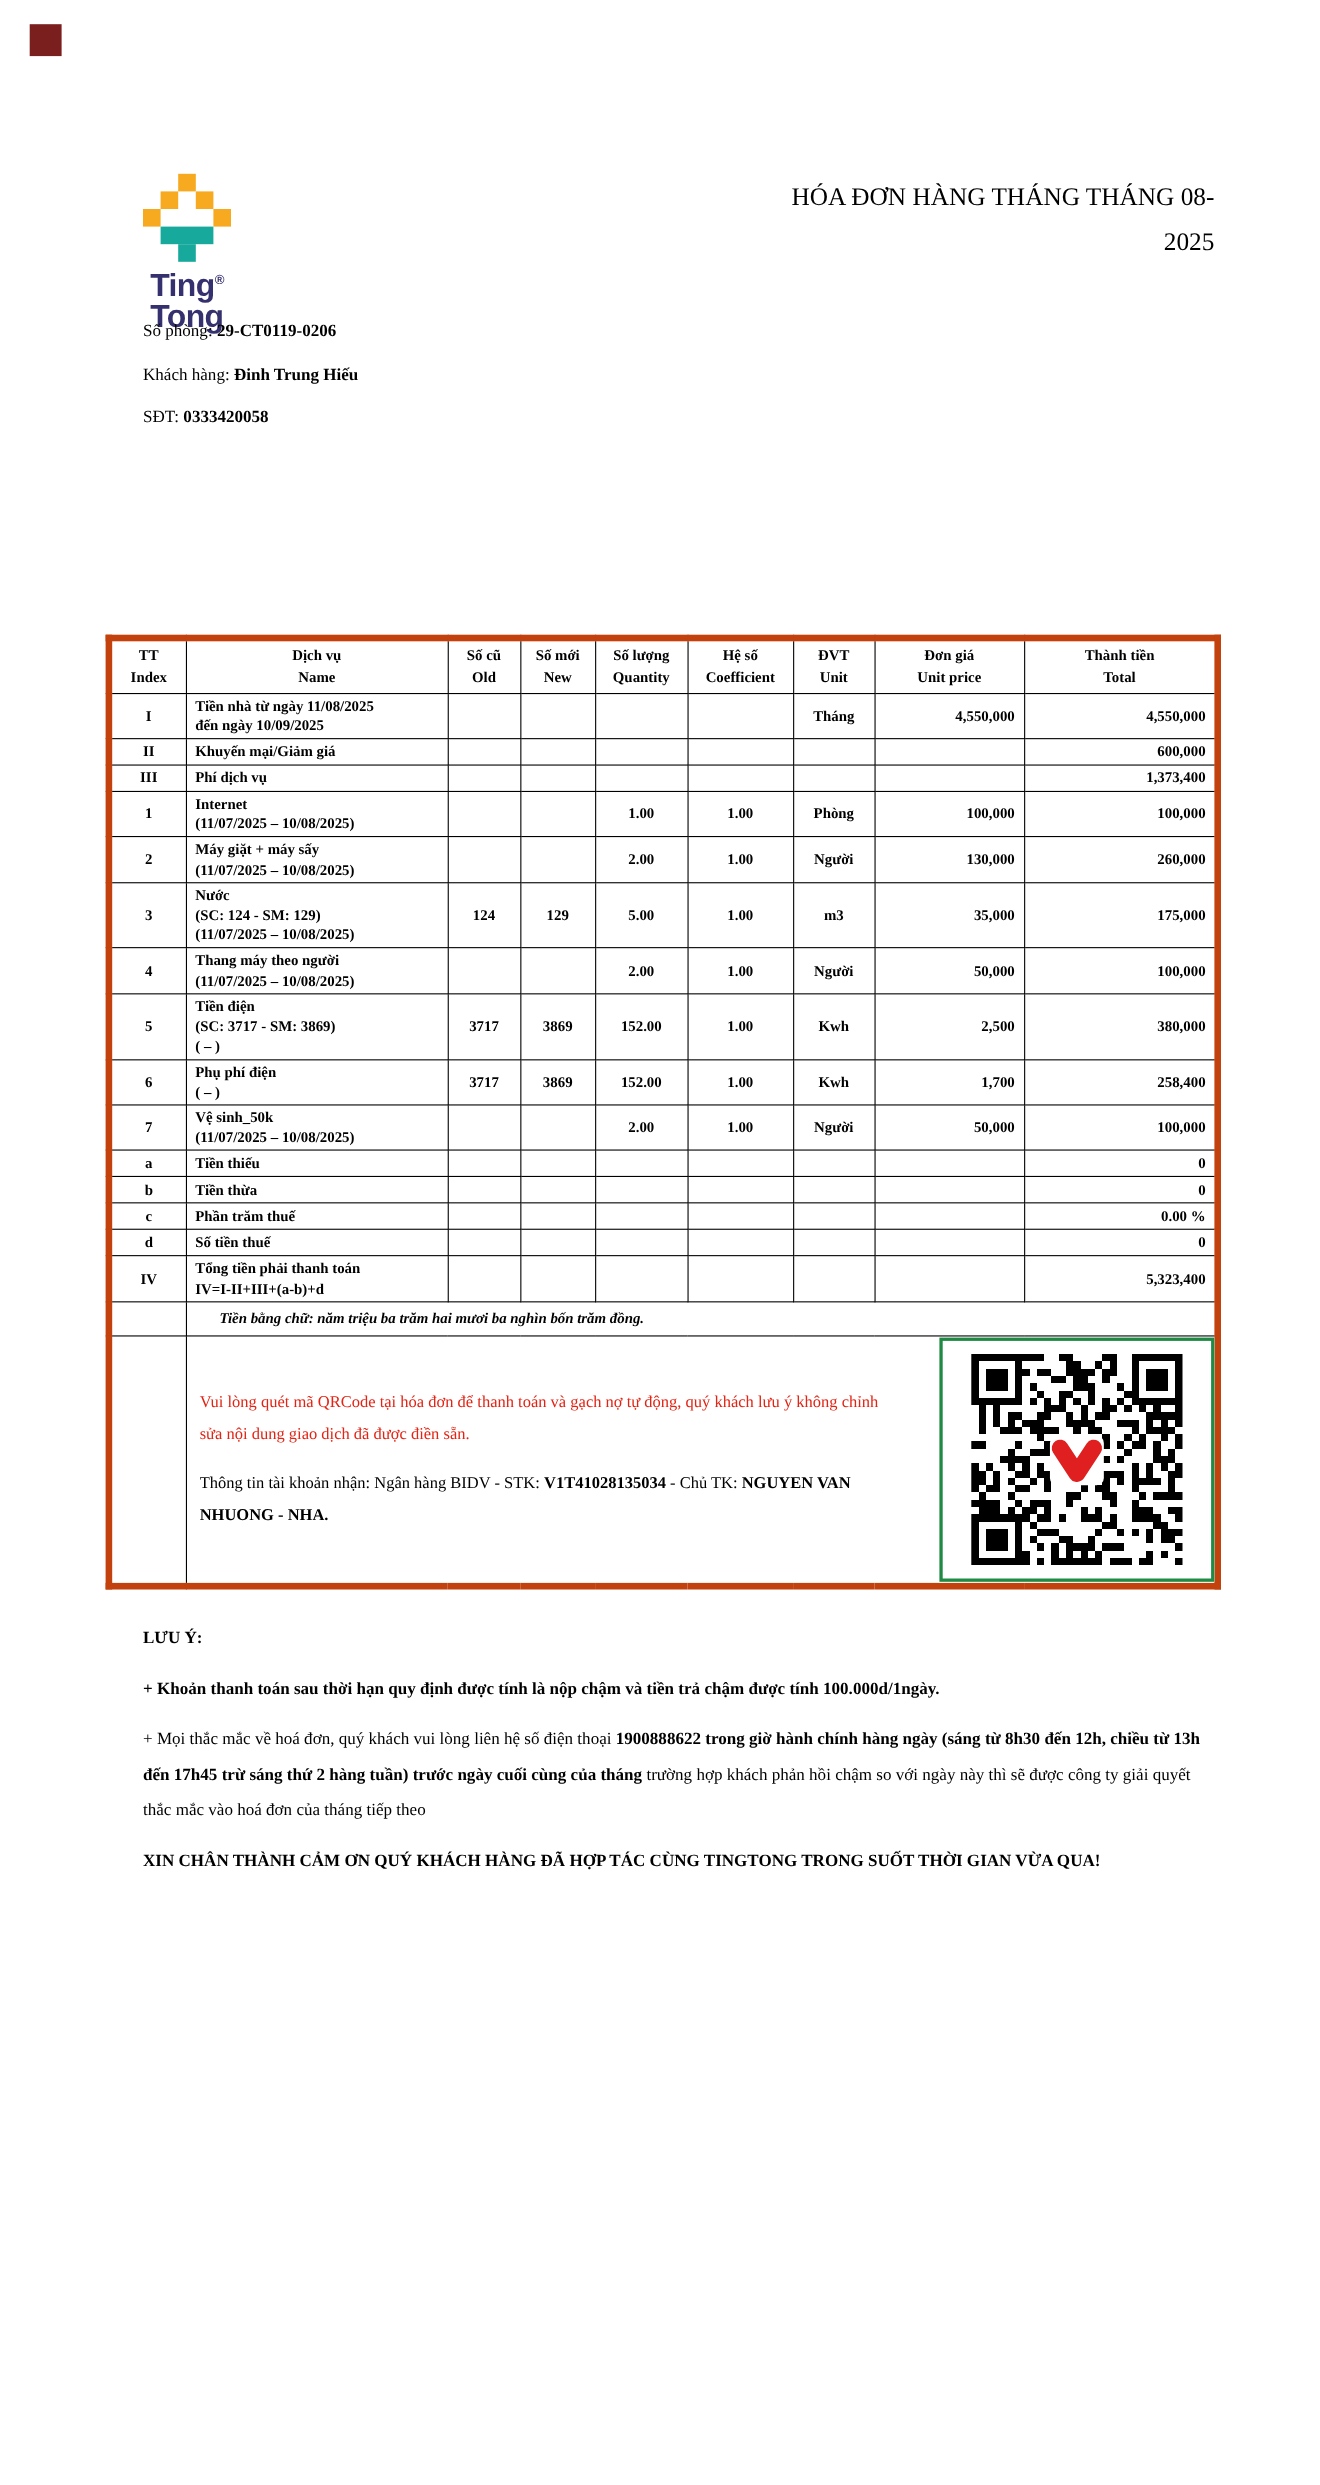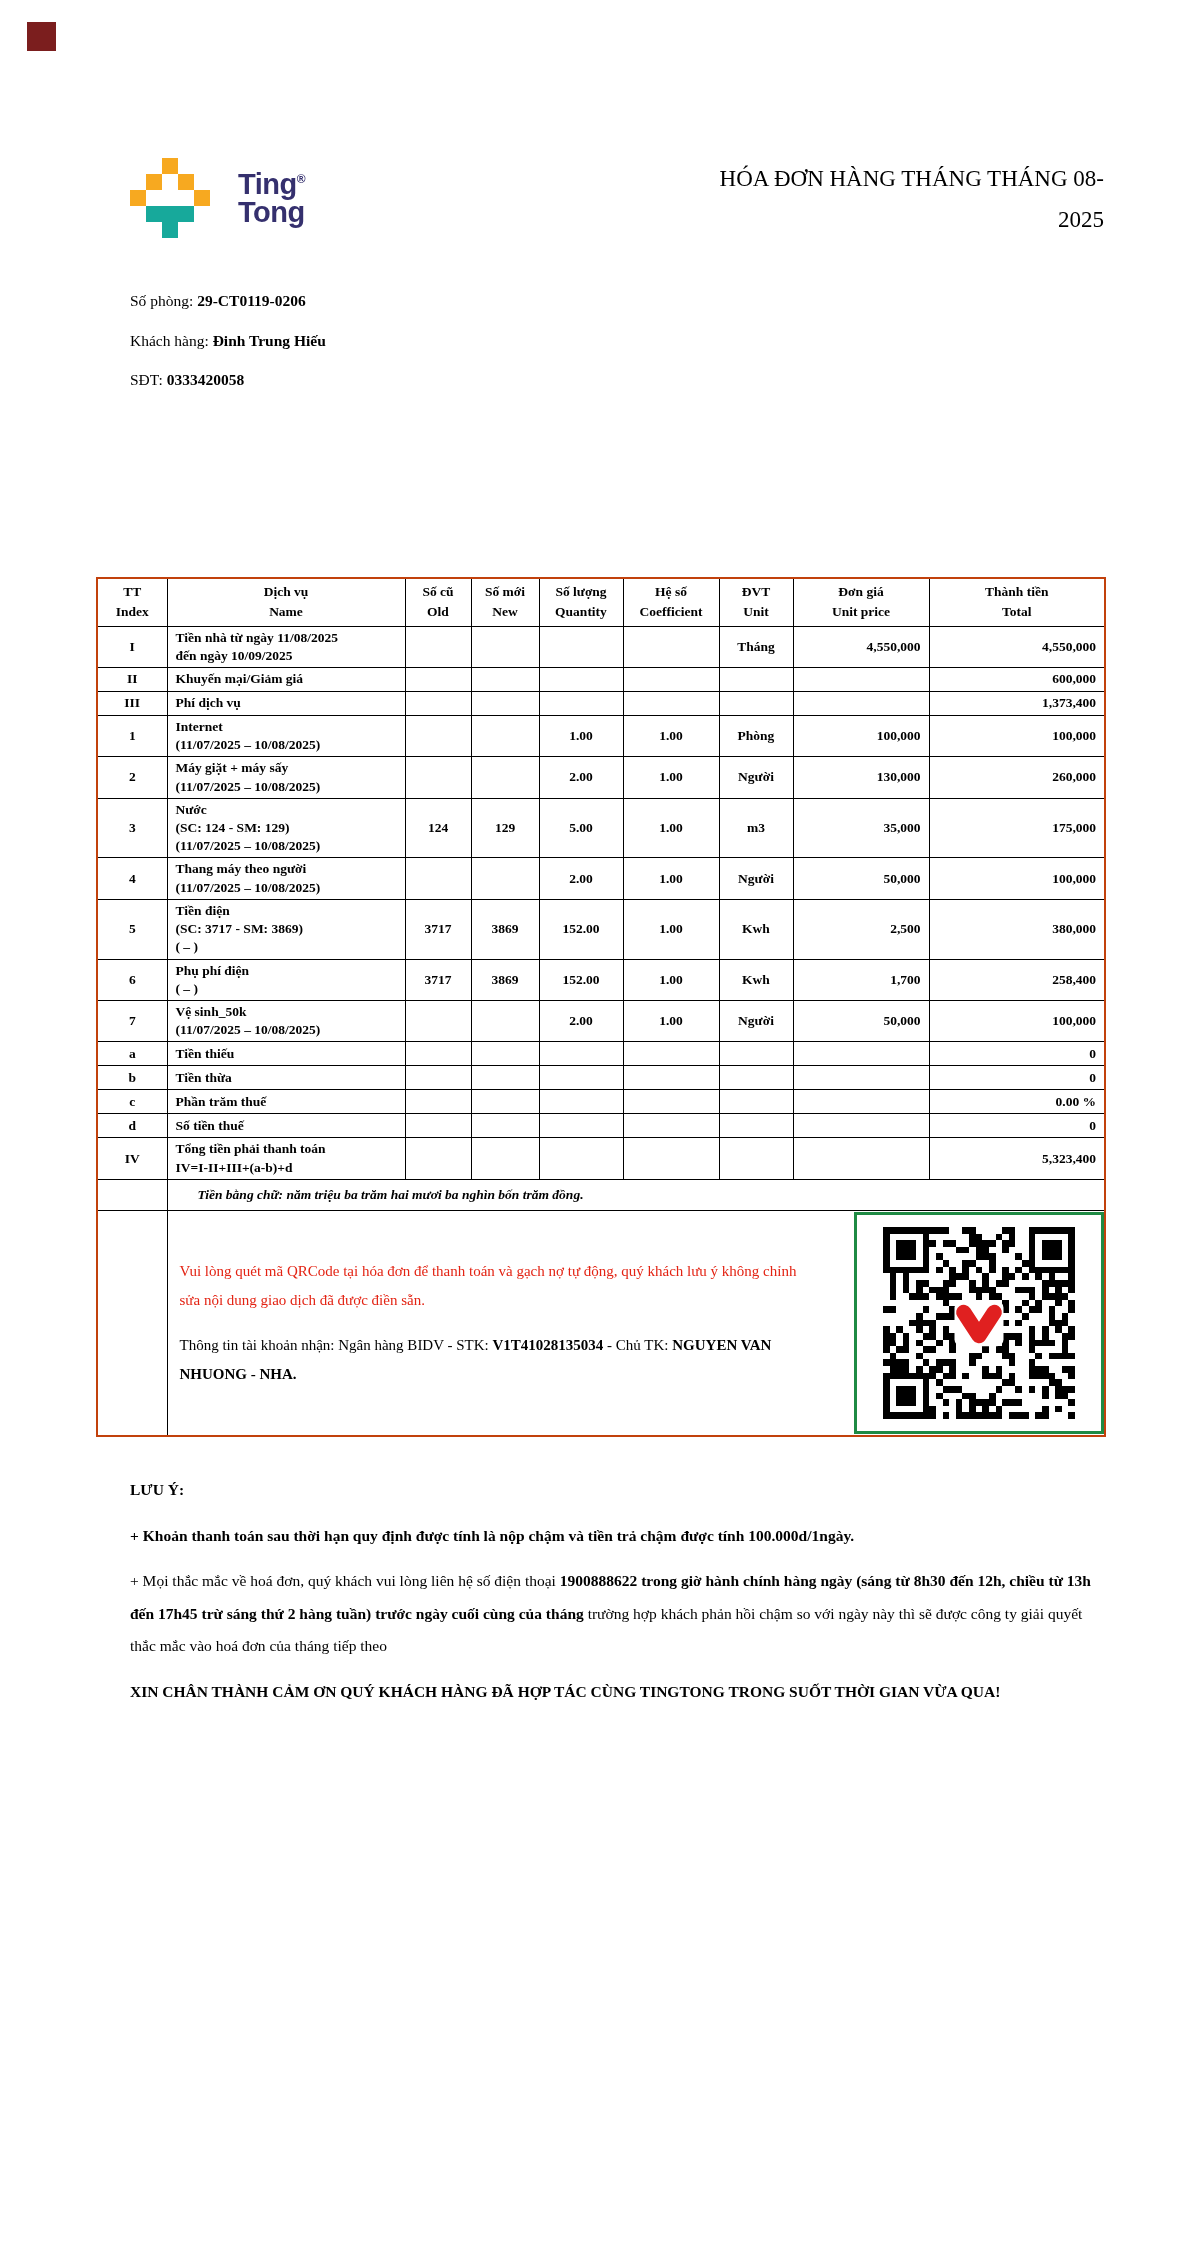--- a/index.html
+++ b/index.html
@@ -4,21 +4,21 @@
 <style>
   * { box-sizing: border-box; }
   html,body { margin:0; padding:0; }
   body {
     width:1200px; height:2259px; background:#ffffff; position:relative;
     font-family:"Liberation Serif", serif; color:#000; overflow:hidden;
   }
   .corner-mark { position:absolute; left:27px; top:22px; width:29px; height:29px; background:#7b1e1e; }
 
   
-  .logo { position:absolute; left:130px; top:158px; display:flex; align-items:center; gap:28px; }
+  .logo { position:absolute; left:130px; top:158px; display:flex; align-items:center; gap:8px;flex-direction:column; }
   .logo-icon { position:relative; width:80px; height:80px; }
   .logo-icon .sq { position:absolute; width:16px; height:16px; }
   .logo-text { font-family:"Liberation Sans", sans-serif; font-weight:bold; font-size:29px; line-height:0.98; color:#35306e; letter-spacing:-0.5px; }
   .logo-text .reg { font-size:12px; vertical-align:super; }
 
   
   .doc-title { position:absolute; top:158px; right:96px; width:480px; text-align:right;
     font-weight:normal; font-size:23px; line-height:1.8; }
 
   
@@ -28,21 +28,21 @@
   .info-right { width:440px; text-align:right; line-height:1.95; }
   .info-right p { margin:0 0 14px; }
   .pre { white-space:pre-line; }
   .blk { display:block; }
 
   
   .tbl-wrap { position:absolute; top:577px; left:96px; }
   table { border-collapse:collapse; table-layout:fixed; width:1008px;
     font-size:13.5px; font-weight:bold; line-height:1.35; }
   th, td { border:1px solid #000; padding:2px 5px; vertical-align:middle; }
-  table { border:2px solid #c2410c; }
+  table { border:6px solid #c2410c; }
   th { text-align:center; white-space:pre-line; line-height:1.5; padding:3px 2px; }
   td.c-tt { text-align:center; }
   td.c-name { text-align:left; padding-left:8px; white-space:pre-line; }
   td.c-ctr { text-align:center; }
   td.c-num { text-align:right; padding-right:8px; }
   tr.short td { height:24px; }
 
   .words-cell { font-weight:bold; font-style:italic; padding:6px 8px 6px 30px; height:30px; }
   .words-cell b { font-style:italic; }
 

